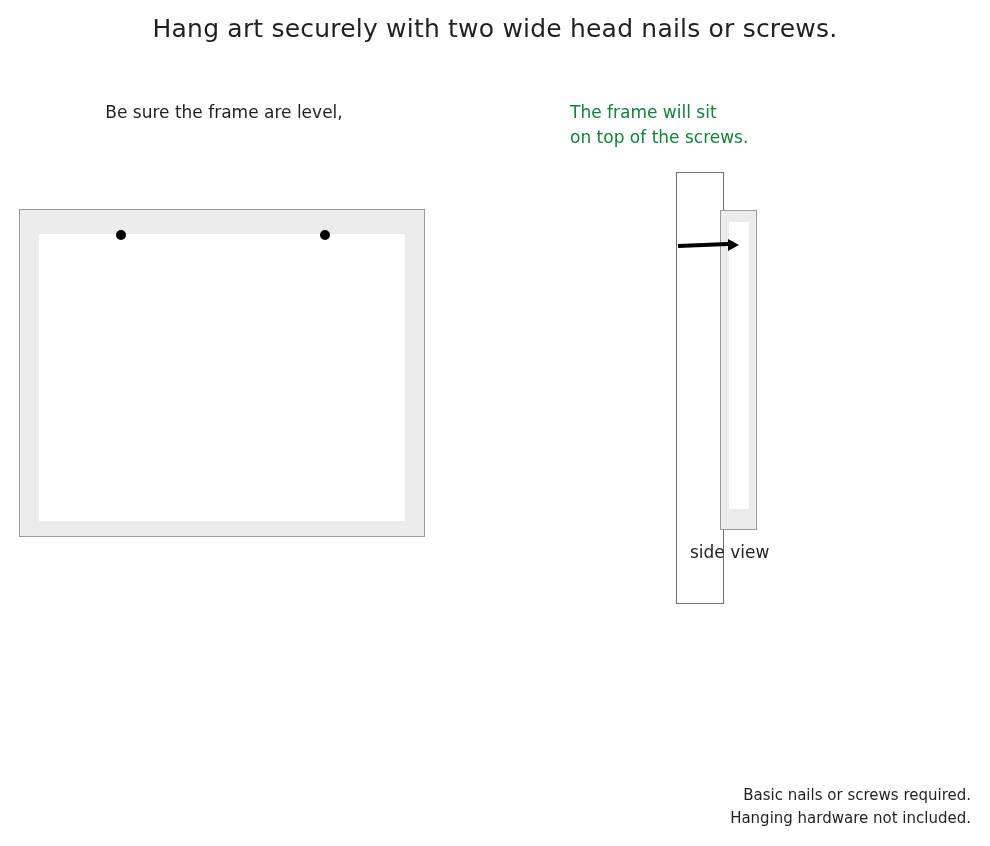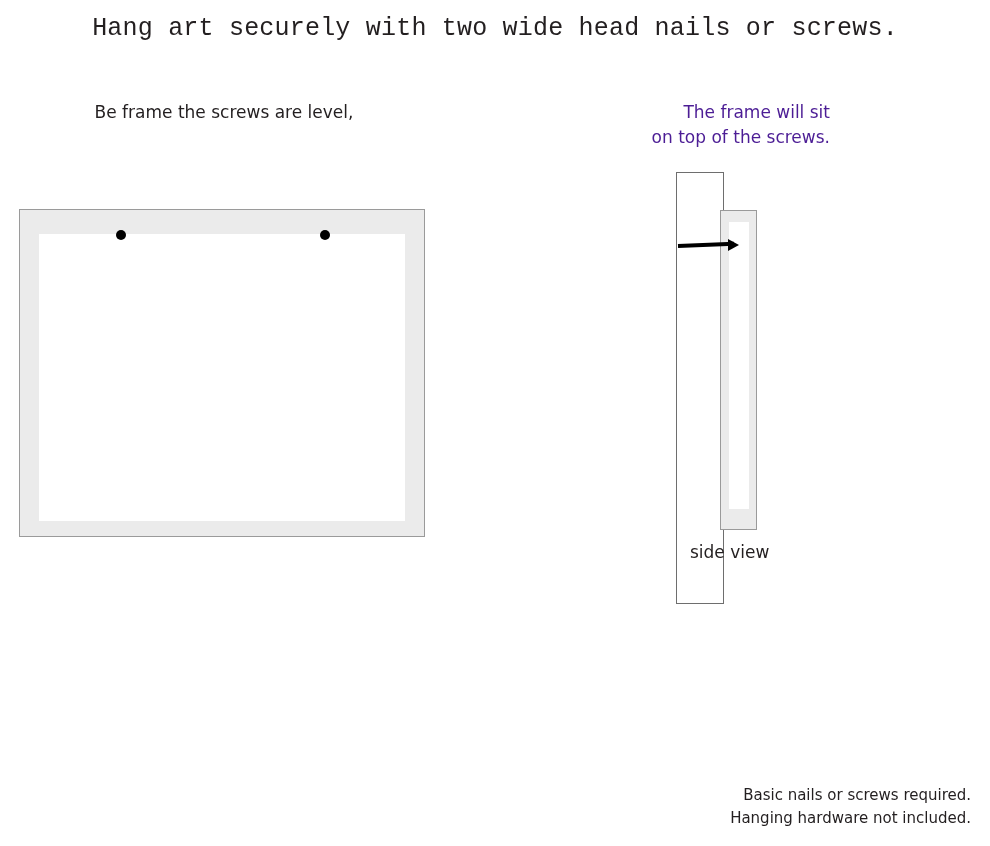--- a/index.html
+++ b/index.html
@@ -19,21 +19,20 @@
   .page-title {
     position: absolute;
     top: 14px;
     left: 0;
     width: 990px;
     text-align: center;
     font-size: 25px;
     font-weight: 400;
     letter-spacing: 0.2px;
     color: #231f20;
-    font-family: Liberation Mono, monospace;
   }
 
   
   .front-panel {
     position: absolute;
     left: 19px;
     top: 100px;
     width: 410px;
   }
   .front-caption {
@@ -85,24 +84,24 @@
 
   
   .side-panel {
     position: absolute;
     left: 570px;
     top: 100px;
     width: 260px;
   }
   .side-caption {
     width: 260px;
-    text-align: right;
+    text-align: left;
     font-size: 17px;
     line-height: 25px;
-    color: #4c1d95;
+    color: #15803d;
   }
   .side-caption span { display: block; }
 
   
   .wall-strip {
     position: absolute;
     left: 106px;
     top: 72px;
     width: 48px;
     height: 432px;
@@ -173,21 +172,21 @@
   .footnote span { display: block; }
 </style>
 </head>
 <body>
 
 <div class="page-title">Hang art securely with two wide head nails or screws.</div>
 
 <div class="front-panel">
 
   <div class="front-caption">
-    <span>Be frame the screws are level,</span>
+    <span>Be sure the frame are level,</span>
   </div>
 
   <div class="frame-front">
     <div class="frame-front-inner"></div>
   </div>
 
   <div class="screw-dot screw-left"></div>
   <div class="screw-dot screw-right"></div>
 
 </div>

